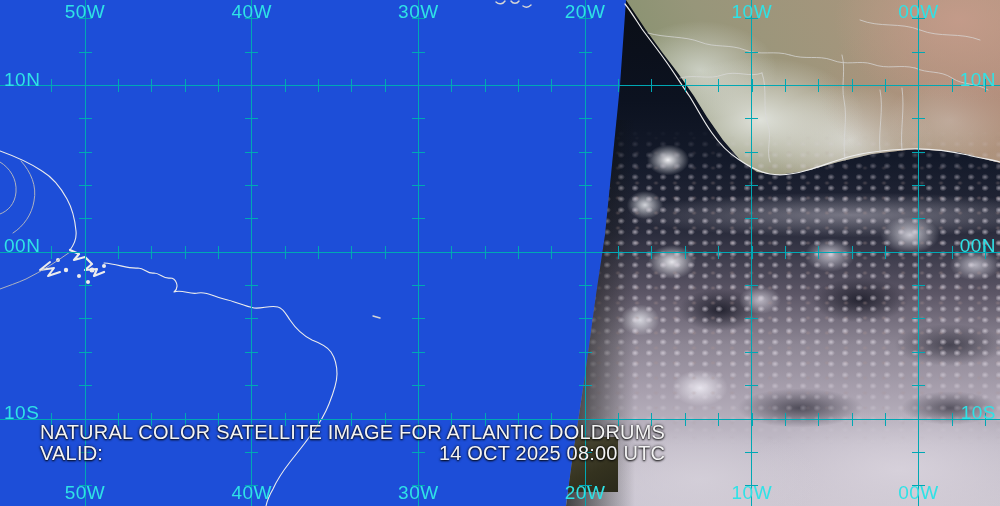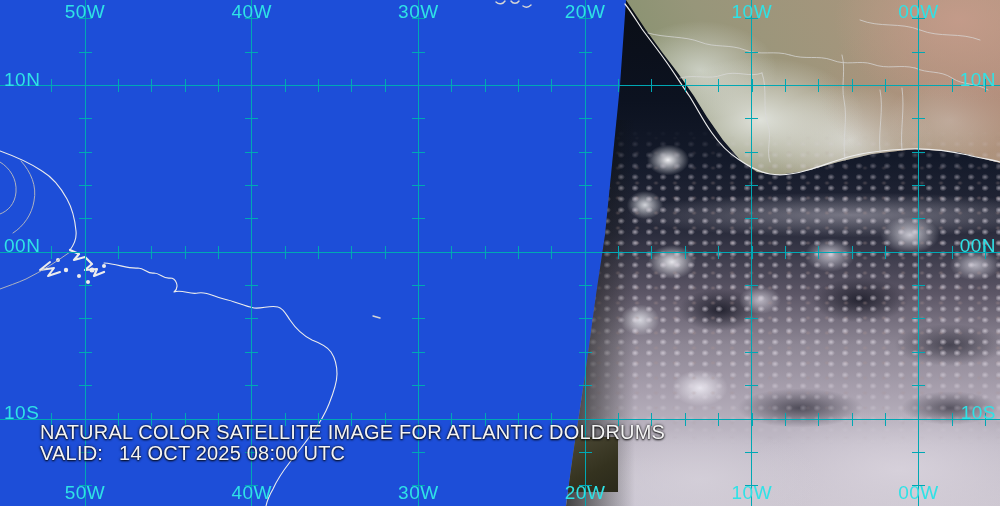--- a/index.html
+++ b/index.html
@@ -77,21 +77,21 @@
   .lon-label{transform:translateX(-50%);}
 
   
   .caption{
     position:absolute;left:8px;top:422px;color:#f4f4f4;
     font-size:20px;line-height:21px;letter-spacing:.2px;
     text-shadow:0 1px 2px rgba(0,0,0,.9),0 0 3px rgba(0,0,0,.8);
     white-space:nowrap;
     margin-left:32px;
   }
-  .caption .valid-row{display:flex;}
+  .caption .valid-row{display:flex;justify-content:space-between;}
   .caption .valid-value{margin-left:16px;}
 </style>
 </head>
 <body>
 
 <div class="screen">
 
   <svg class="layer" viewBox="0 0 1000 506">
     <g fill="none" stroke="#ececec" stroke-width="1.1" stroke-linecap="round" stroke-linejoin="round">
       <path d="M0,151 C14,156 30,163 42,171 C52,177 61,188 67,199 C72,208 75,220 76,231 C77,240 73,246 70,250"></path>

